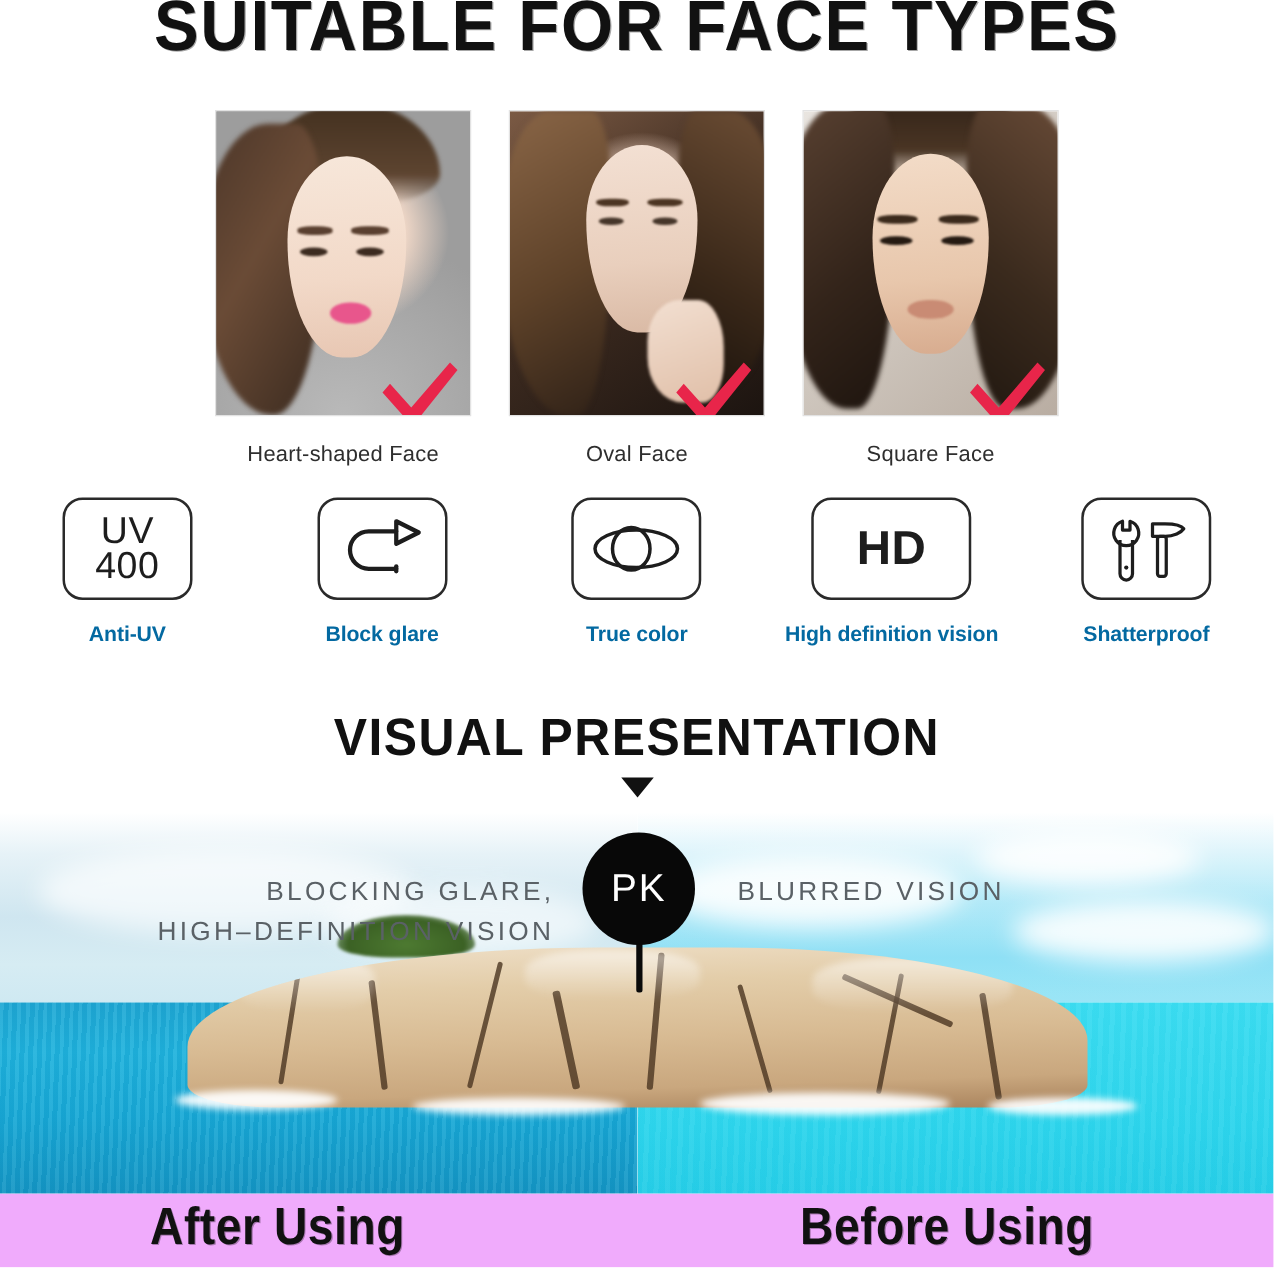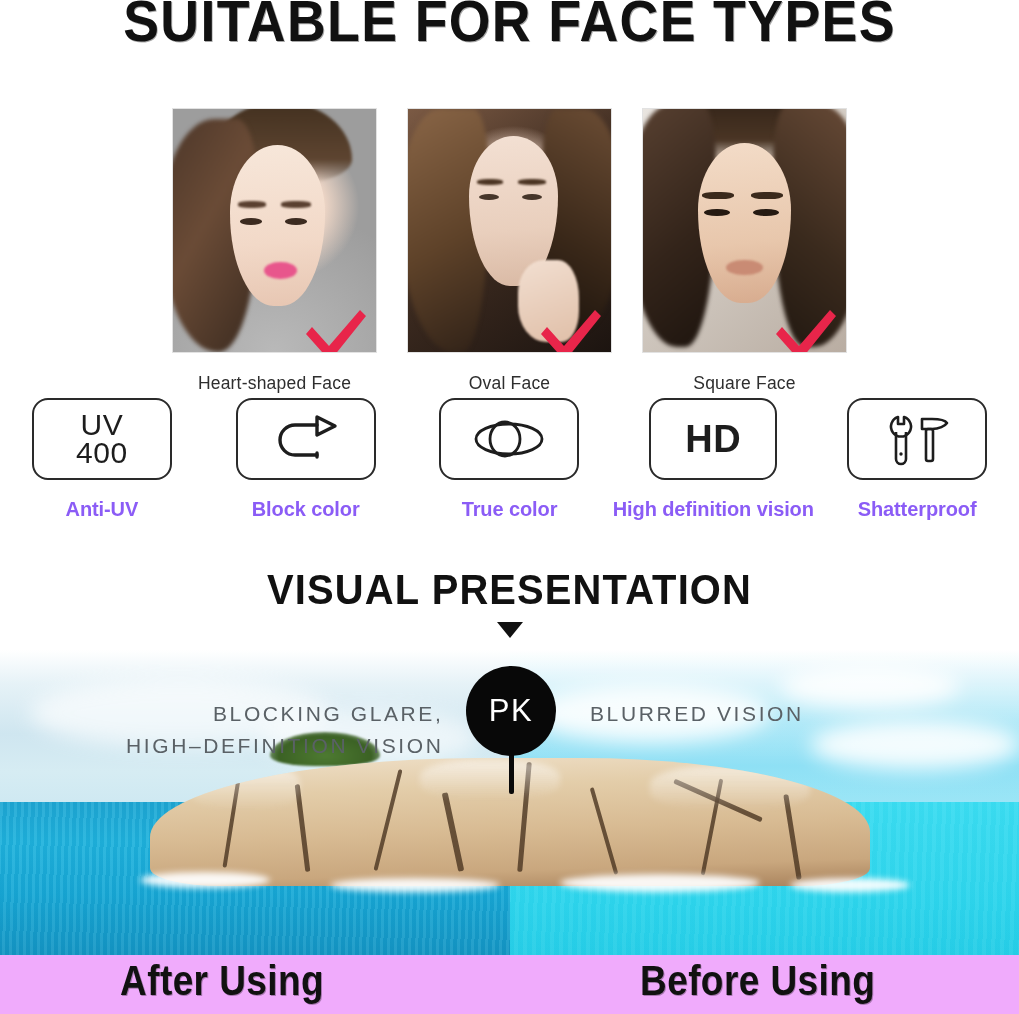--- a/index.html
+++ b/index.html
@@ -42,21 +42,20 @@
   
   .faces-row {
     position: absolute;
     top: 88px;
     left: 0;
     width: 1019px;
     height: 290px;
     display: flex;
     justify-content: center;
     gap: 30px;
-    margin-top: 20px;
   }
 
   .face-card {
     position: relative;
     width: 205px;
     display: flex;
     flex-direction: column;
     align-items: center;
   }
 
@@ -283,21 +282,21 @@
 
   .feature-box {
     border: 2.5px solid #2a2a2a;
     border-radius: 16px;
     display: flex;
     align-items: center;
     justify-content: center;
     background: #ffffff;
   }
 
-  .box-sq   { width: 140px; height: 82px; }
+  .box-sq   { width: 104px; height: 82px; }
   .box-wide { width: 128px; height: 82px; }
 
   .uv-text {
     font-family: "Liberation Sans", sans-serif;
     font-size: 30px;
     font-weight: 400;
     line-height: 0.92;
     text-align: center;
     color: #1d1d1d;
     letter-spacing: 0.5px;
@@ -305,23 +304,23 @@
 
   .hd-text {
     font-size: 38px;
     font-weight: 700;
     color: #1d1d1d;
     letter-spacing: 0.5px;
   }
 
   .feature-label {
     margin-top: 18px;
-    font-size: 20px;
+    font-size: 17px;
     font-weight: 700;
-    color: #8b5cf6;
+    color: #0369a1;
     white-space: nowrap;
     letter-spacing: -0.1px;
   }
 
   
   .vp-title {
     position: absolute;
     top: 566px;
     left: 0;
     width: 1019px;
@@ -574,21 +573,21 @@
     </div>
 
     <div class="feature">
       <div class="feature-box box-sq">
         <svg width="74" height="52" viewBox="0 0 74 52">
           <path d="M48 12 H26 A15 15 0 0 0 26 42 H48" fill="none" stroke="#1d1d1d" stroke-width="3.4" stroke-linecap="round"></path>
           <path d="M48 40 V44" fill="none" stroke="#1d1d1d" stroke-width="3.4" stroke-linecap="round"></path>
           <path d="M48 4 L66 13 L48 22 Z" fill="none" stroke="#1d1d1d" stroke-width="3.4" stroke-linejoin="round"></path>
         </svg>
       </div>
-      <div class="feature-label">Block color</div>
+      <div class="feature-label">Block glare</div>
     </div>
 
     <div class="feature">
       <div class="feature-box box-sq">
         <svg width="80" height="48" viewBox="0 0 80 48">
           <ellipse cx="40" cy="24" rx="33" ry="15" fill="none" stroke="#1d1d1d" stroke-width="2.8"></ellipse>
           <ellipse cx="36" cy="24" rx="15" ry="17" fill="none" stroke="#1d1d1d" stroke-width="2.8"></ellipse>
         </svg>
       </div>
       <div class="feature-label">True color</div>

